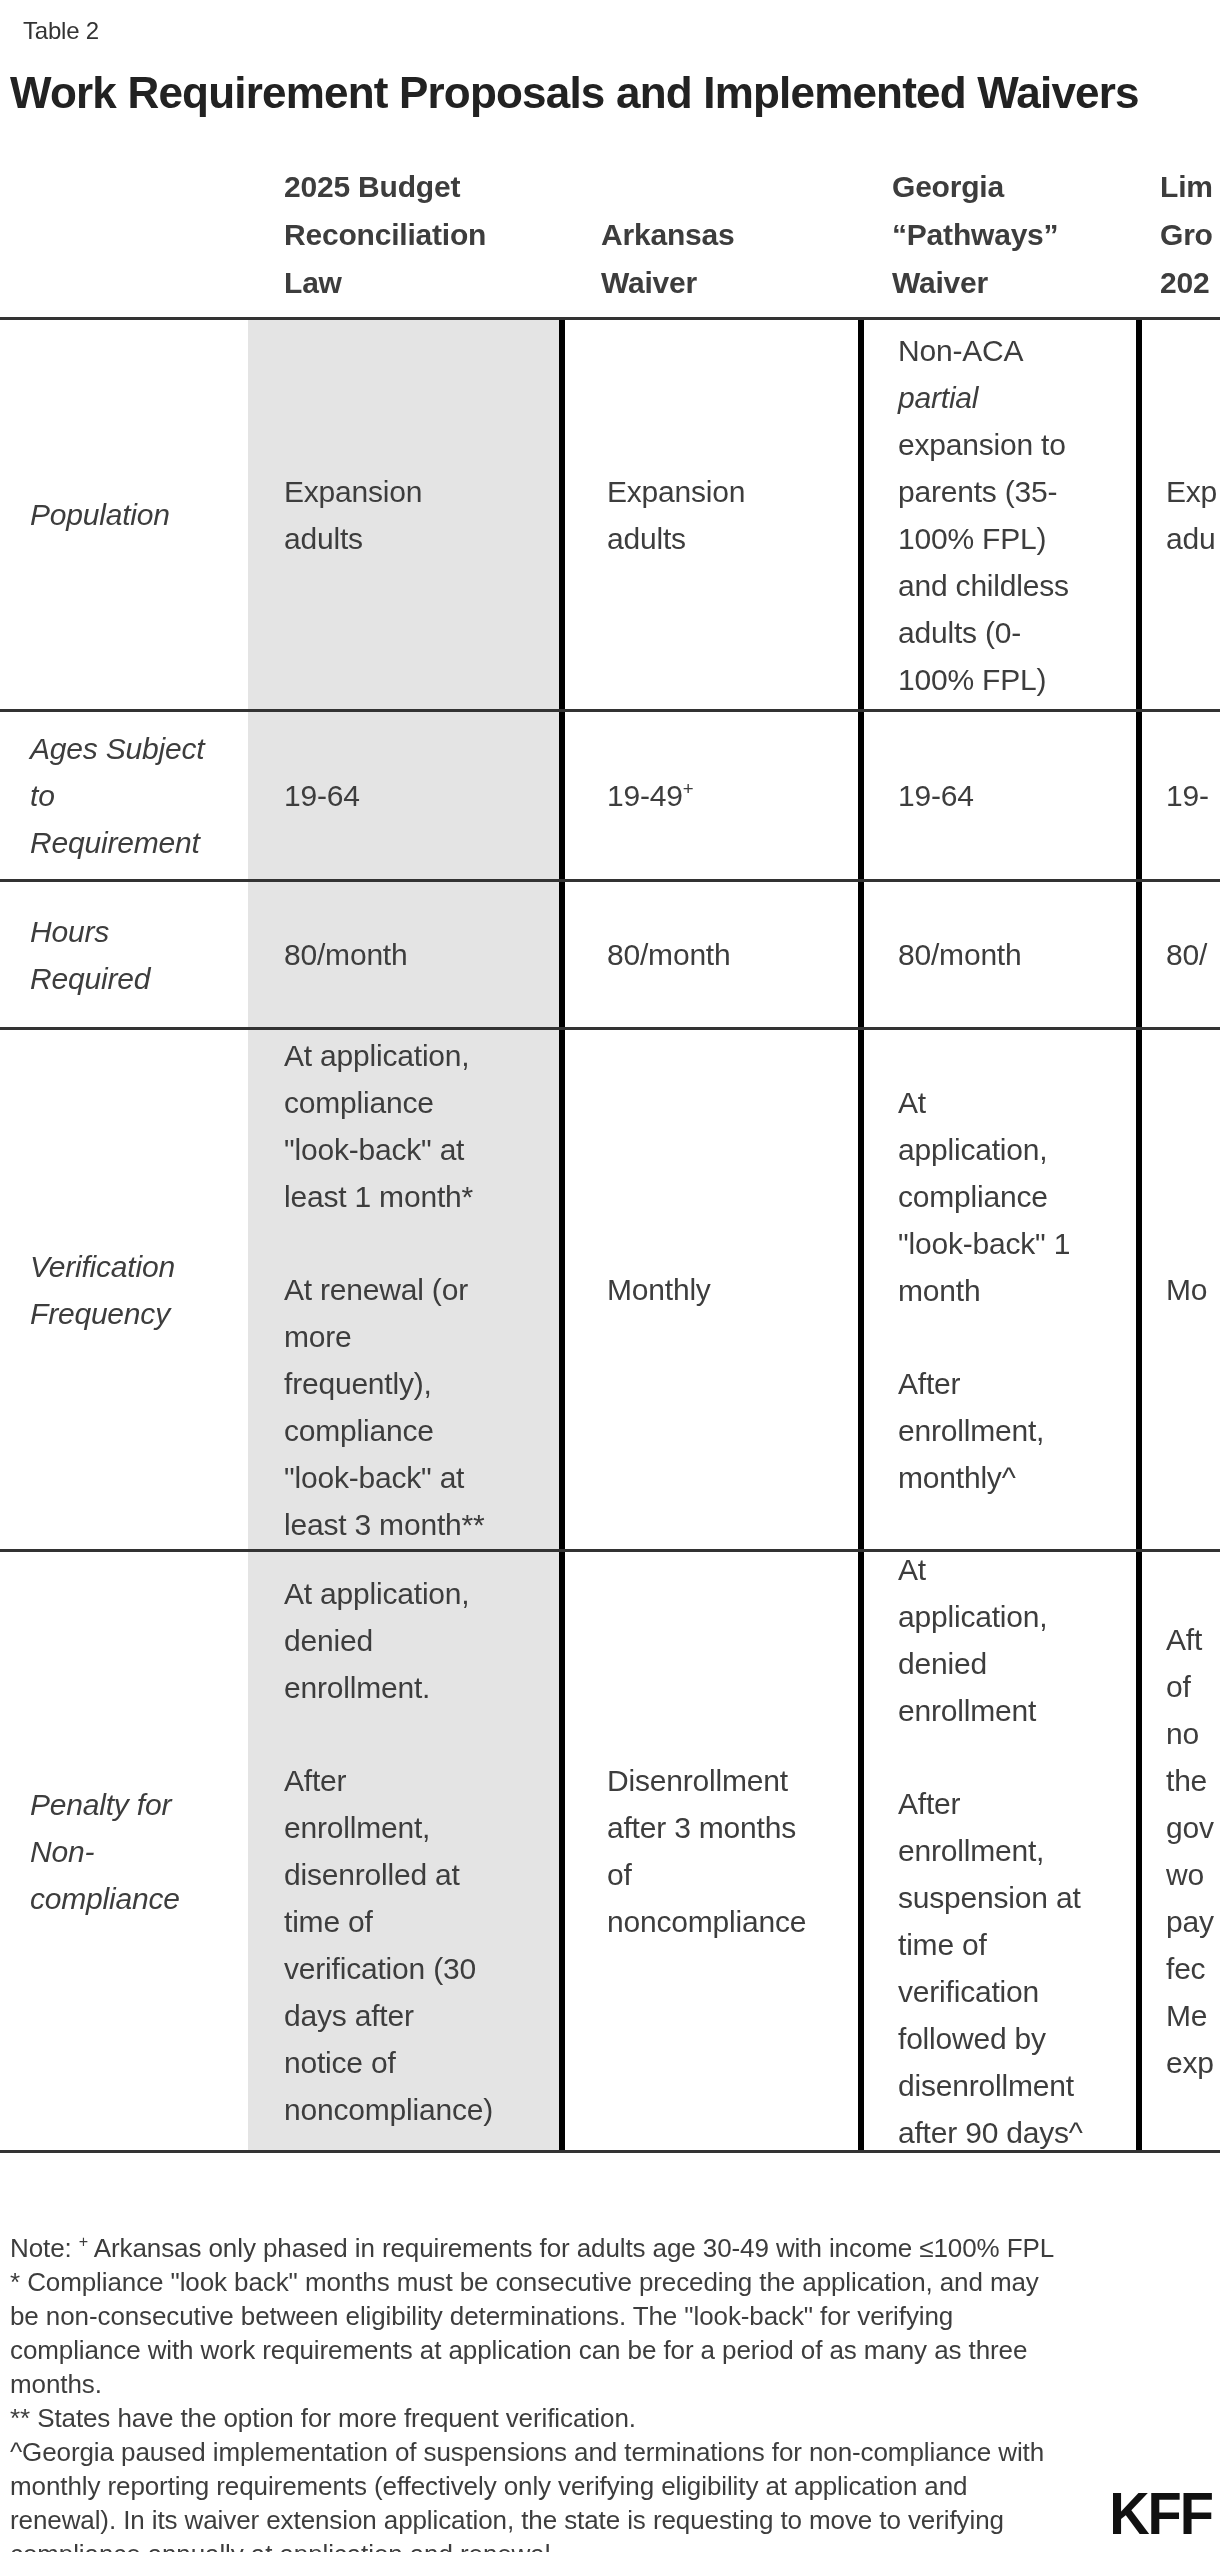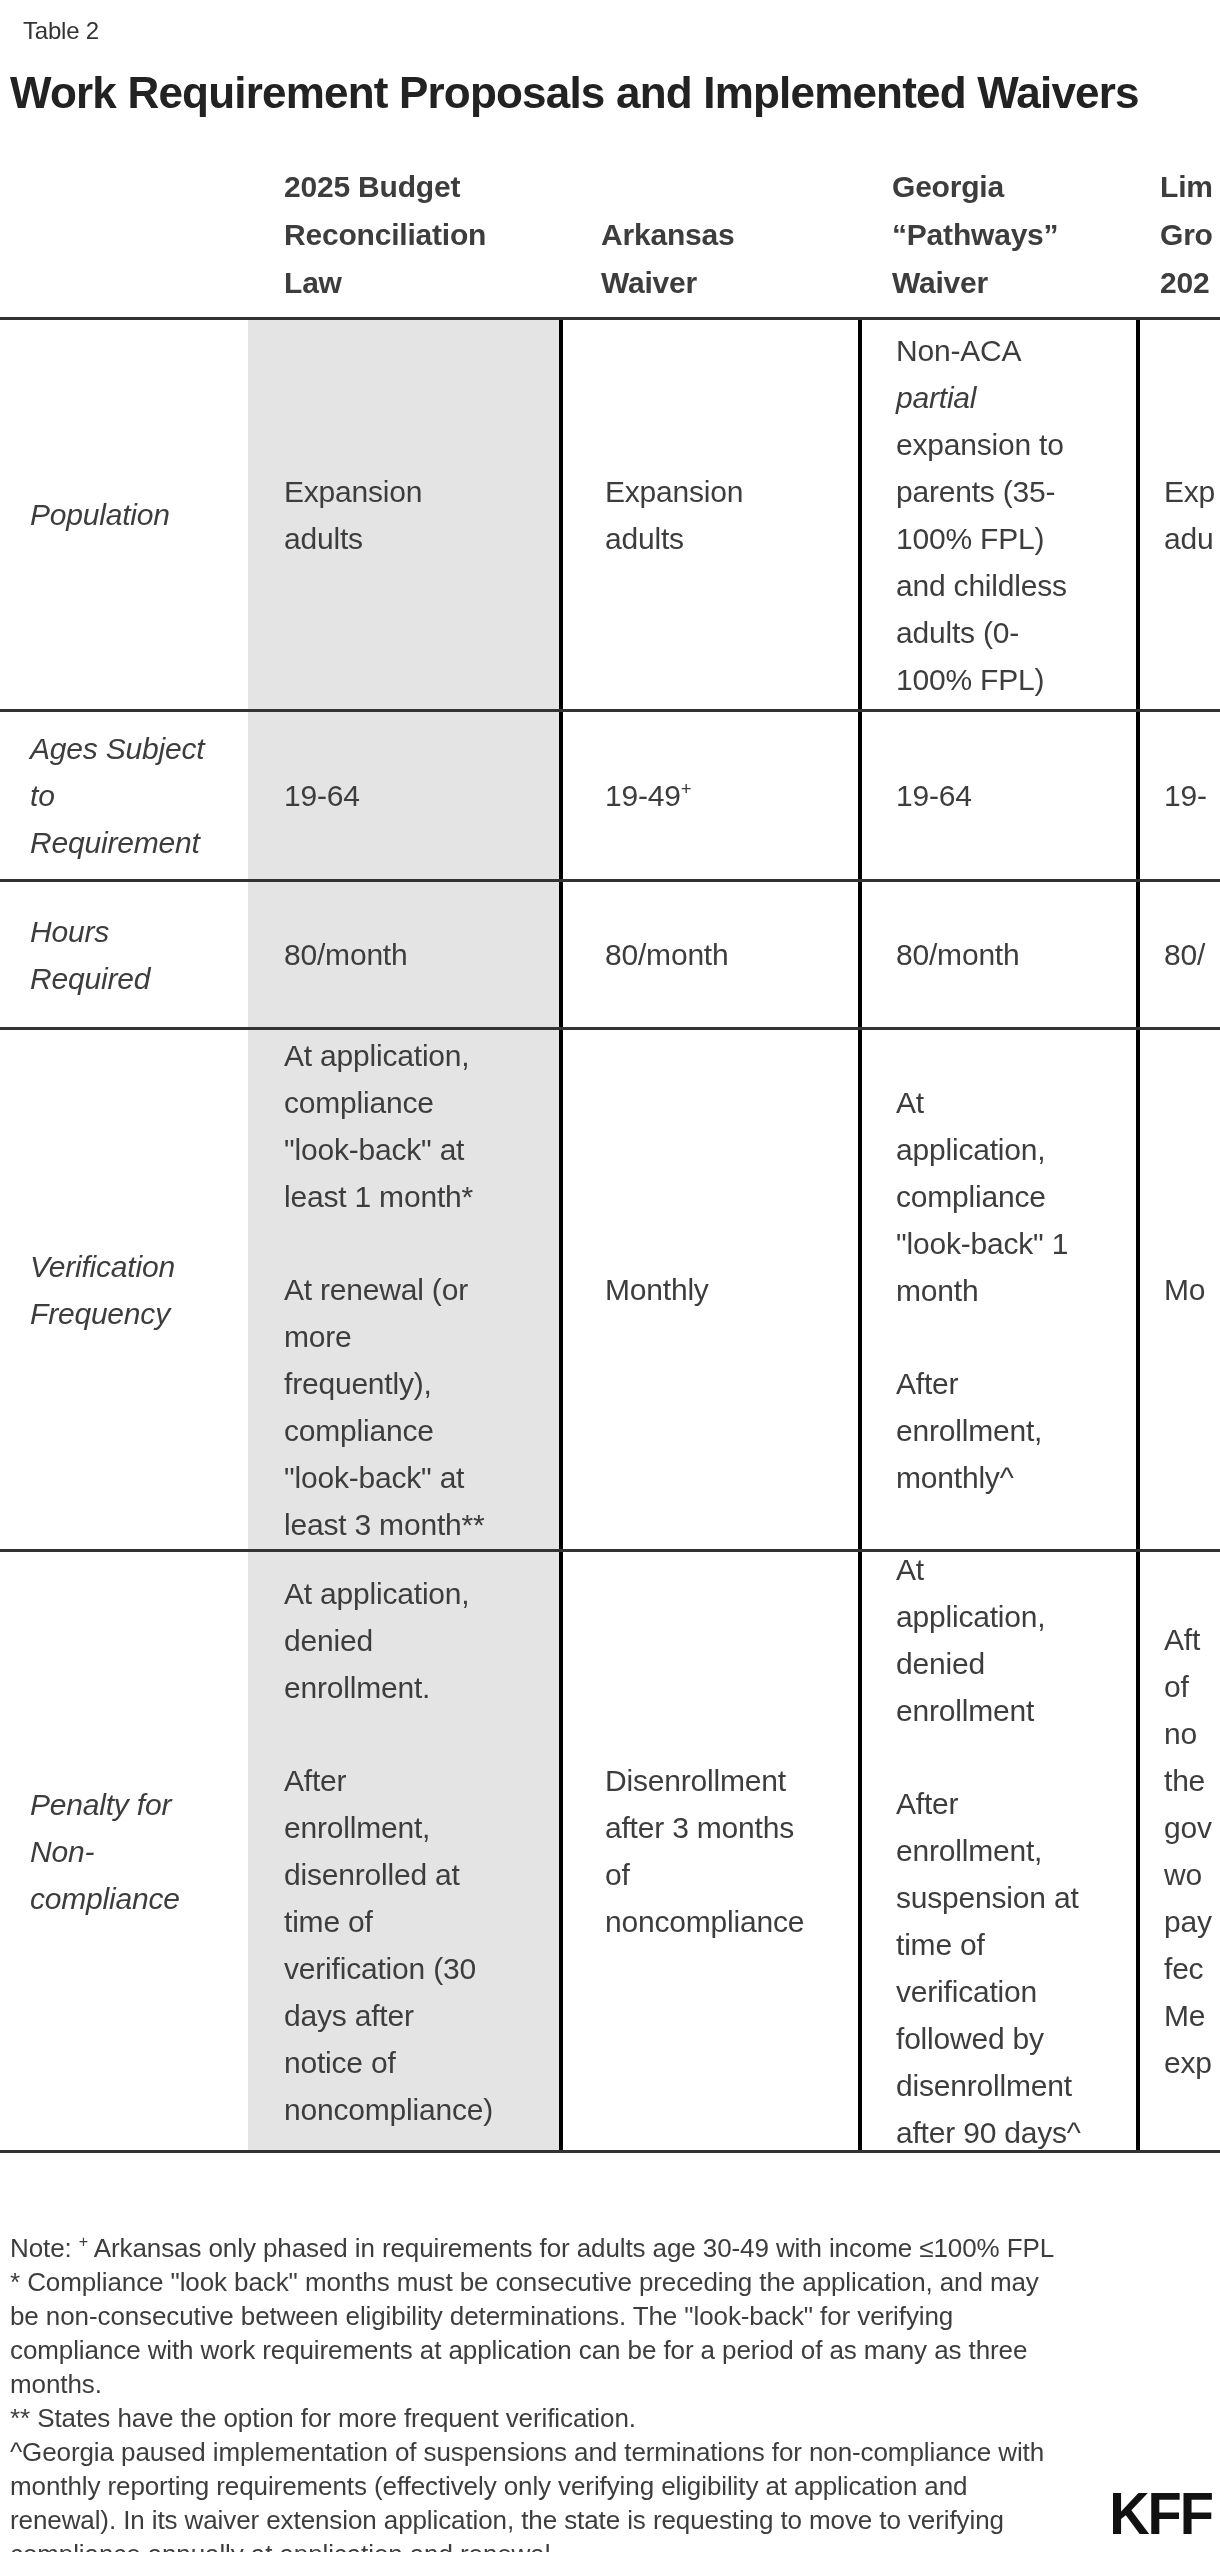--- a/index.html
+++ b/index.html
@@ -73,21 +73,21 @@
     align-items: flex-start;
     padding-left: 42px;
     padding-right: 6px;
     font-size: 30px;
     line-height: 47px;
     overflow: hidden;
   }
   .cell.c1 { padding-left: 36px; }
   .cell.c3 { padding-left: 34px; }
   .cell.c4 { padding-left: 24px; padding-right: 16px; }
-  .cell.c2, .cell.c3, .cell.c4 { border-left: 4px solid #000000; }
+  .cell.c2, .cell.c3, .cell.c4 { border-left: 6px solid #000000; }
   .cell.shaded { background: #e4e4e4; }
   .cell p { white-space: pre-line; }
   .cell p + p { margin-top: 46px; }
   em { font-style: italic; }
   sup { font-size: 62%; line-height: 0; }
   .notes {
     margin: 78px 0 0 10px;
     font-size: 26px;
     line-height: 34px;
     color: #3d3d3d;

